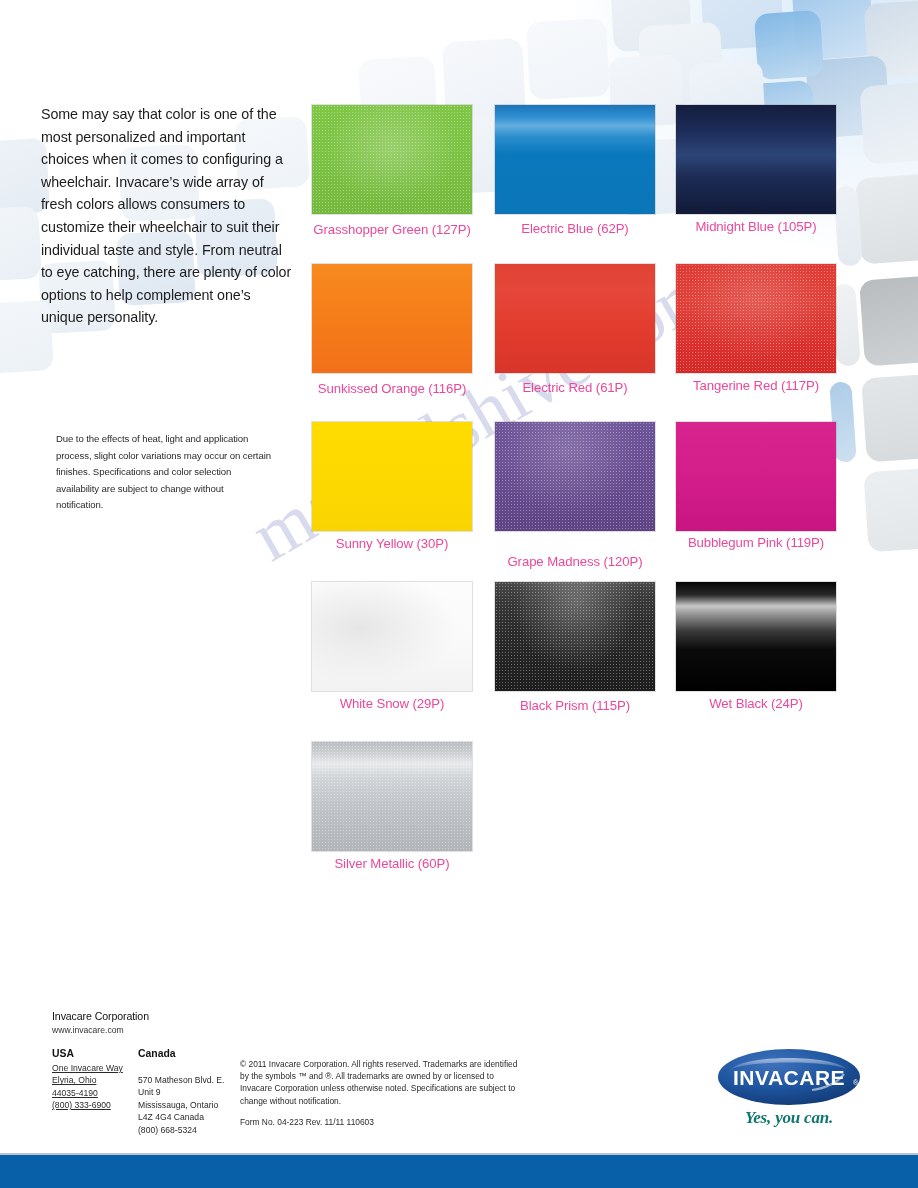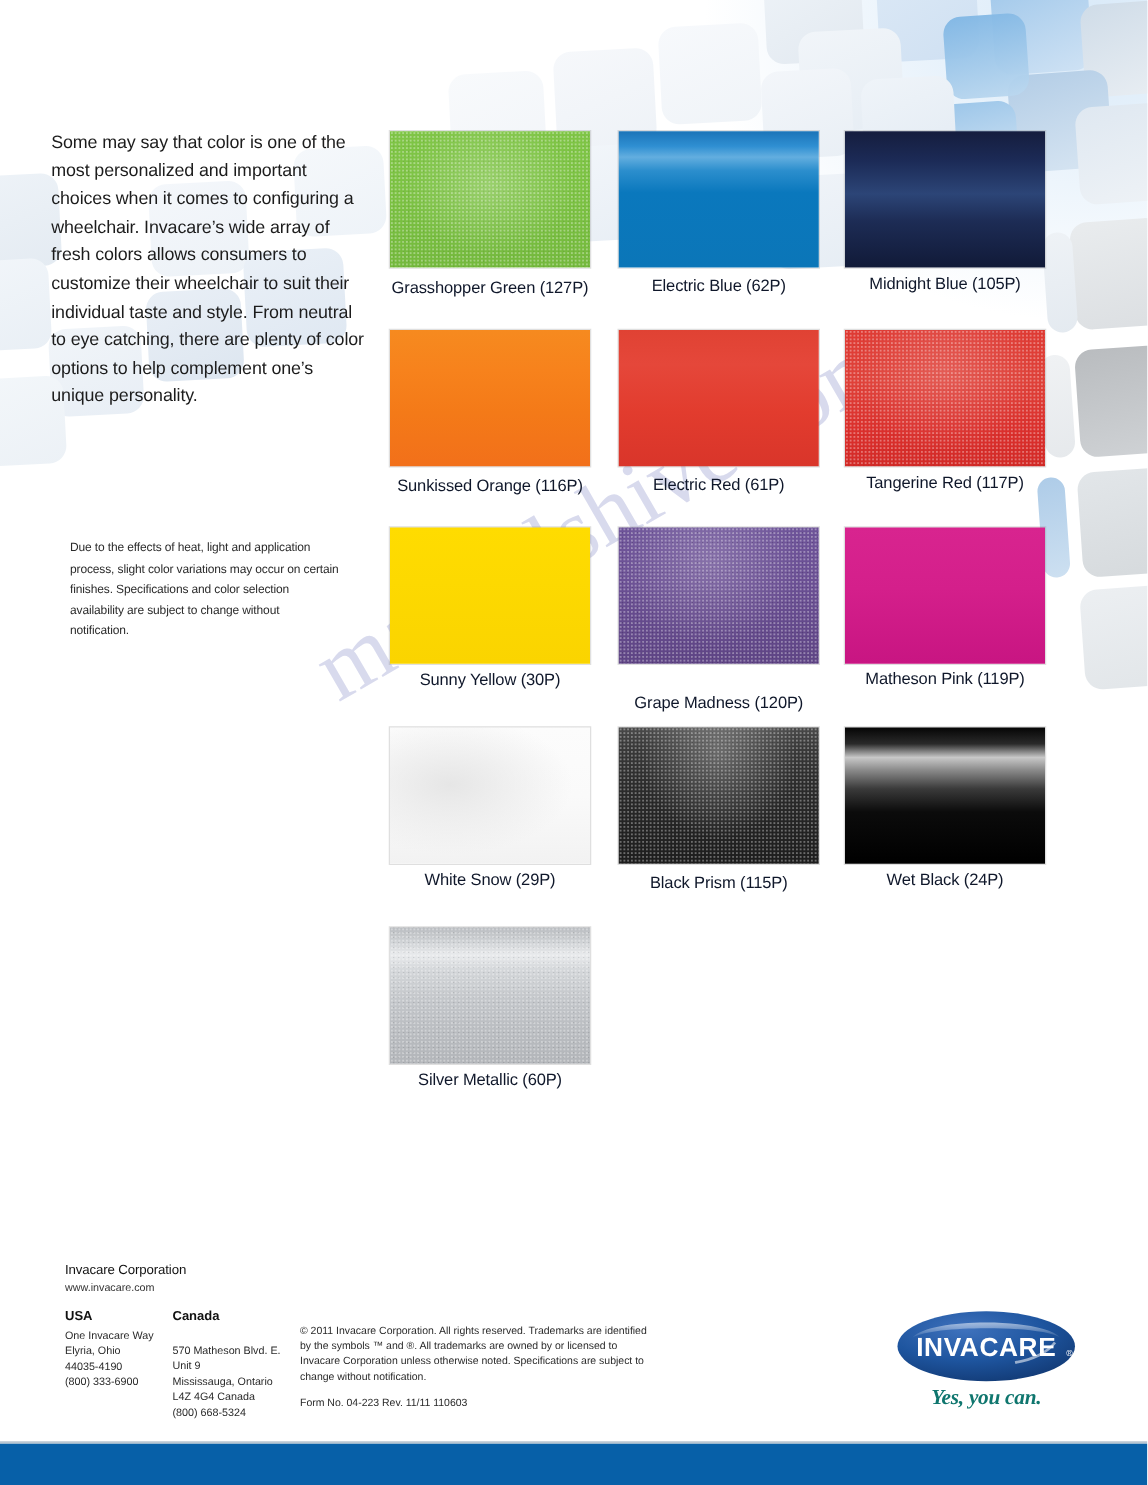--- a/index.html
+++ b/index.html
@@ -32,21 +32,21 @@
   }
 
   .swatch-grid{position:absolute;left:0;top:0;width:918px;height:900px;}
   .cell{position:absolute;}
   .chip{
     position:absolute;left:0;top:0;width:160px;height:109px;
     box-shadow:0 0 0 1px rgba(150,150,150,0.30);
   }
   .chip-caption{
     position:absolute;width:260px;text-align:center;
-    font-size:13.2px;color:#0f172a;letter-spacing:-0.1px;white-space:nowrap;
+    font-size:13.2px;color:#ec4899;letter-spacing:-0.1px;white-space:nowrap;
   }
 
   
   .fin-green{
     background:
       radial-gradient(ellipse at 50% 40%, rgba(255,255,255,0.22) 0%, rgba(255,255,255,0) 60%),
       linear-gradient(180deg,#7fc546 0%,#7cc243 45%,#74b93d 100%);
   }
   .fin-eblue{
     background:linear-gradient(180deg,#1b74b8 0%,#2f8fd2 11%,#63aedf 19%,#2b8ecd 29%,#0a78bd 45%,#0b76b8 100%);
@@ -110,21 +110,21 @@
     transform:rotate(-30deg);pointer-events:none;user-select:none;white-space:nowrap;
   }
 
   
   .footer{position:absolute;left:0;top:1000px;width:918px;height:150px;}
   .f-corp{position:absolute;left:52px;top:10px;font-size:10.6px;font-weight:normal;color:#111;letter-spacing:-0.1px;}
   .f-web{position:absolute;left:52px;top:25px;font-size:8.6px;color:#333;}
   .f-head{position:absolute;font-size:10.4px;font-weight:bold;color:#111;}
   .f-lines{position:absolute;font-size:8.6px;line-height:12.4px;color:#2a2a2a;}
   .f-usa-head{left:52px;top:48px;}
-  .f-usa-lines{left:52px;top:62px;}
+  .f-usa-lines{left:52px;top:62px;text-decoration:underline;}
   .f-can-head{left:138px;top:48px;}
   .f-can-lines{left:138px;top:74px;}
   .legal{position:absolute;left:240px;top:58px;width:280px;font-size:8.4px;line-height:12.2px;color:#2a2a2a;}
   .formno{position:absolute;left:240px;top:117px;font-size:8.4px;color:#2a2a2a;}
 
   
   .logo{position:absolute;left:714px;top:1046px;width:150px;height:92px;}
   .logo-tag{
     position:absolute;left:0;top:62px;width:150px;text-align:center;
     font-family:"Liberation Serif", serif;font-style:italic;font-weight:bold;
@@ -230,21 +230,21 @@
 
     <div class="cell" style="left:495px;top:422px;">
       <div class="chip fin-grape">
           <div class="grain"></div>
         </div>
       <div class="chip-caption" style="left:-50px;top:117px;margin-top:15px;">Grape Madness (120P)</div>
     </div>
 
     <div class="cell" style="left:676px;top:422px;">
       <div class="chip fin-pink"></div>
-      <div class="chip-caption" style="left:-50px;top:113px;">Matheson Pink (119P)</div>
+      <div class="chip-caption" style="left:-50px;top:113px;">Bubblegum Pink (119P)</div>
     </div>
 
     <div class="cell" style="left:312px;top:582px;">
       <div class="chip fin-white"></div>
       <div class="chip-caption" style="left:-50px;top:114px;">White Snow (29P)</div>
     </div>
 
     <div class="cell" style="left:495px;top:582px;">
       <div class="chip fin-prism">
           <div class="grain"></div>

